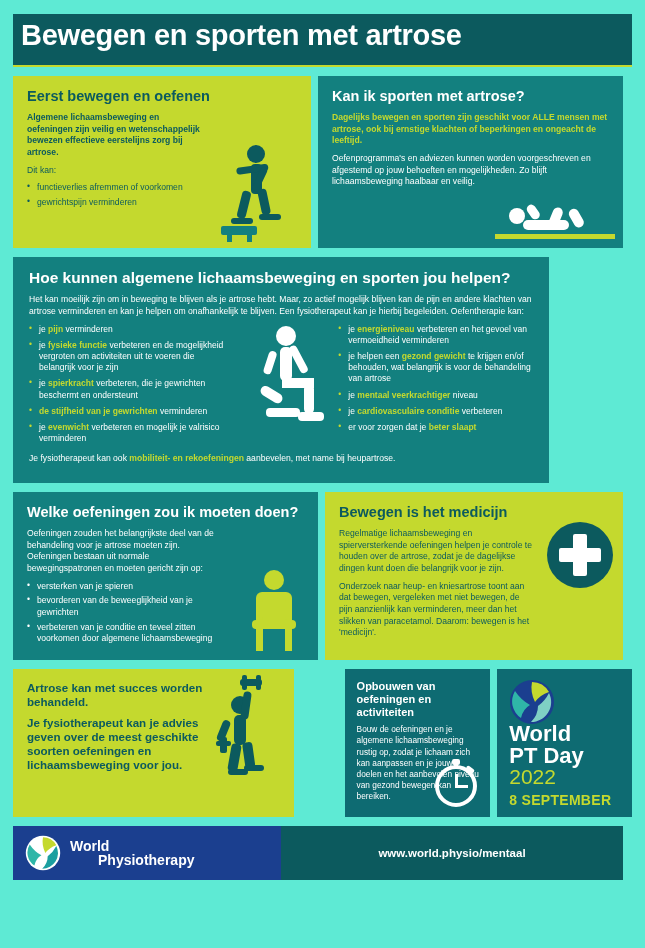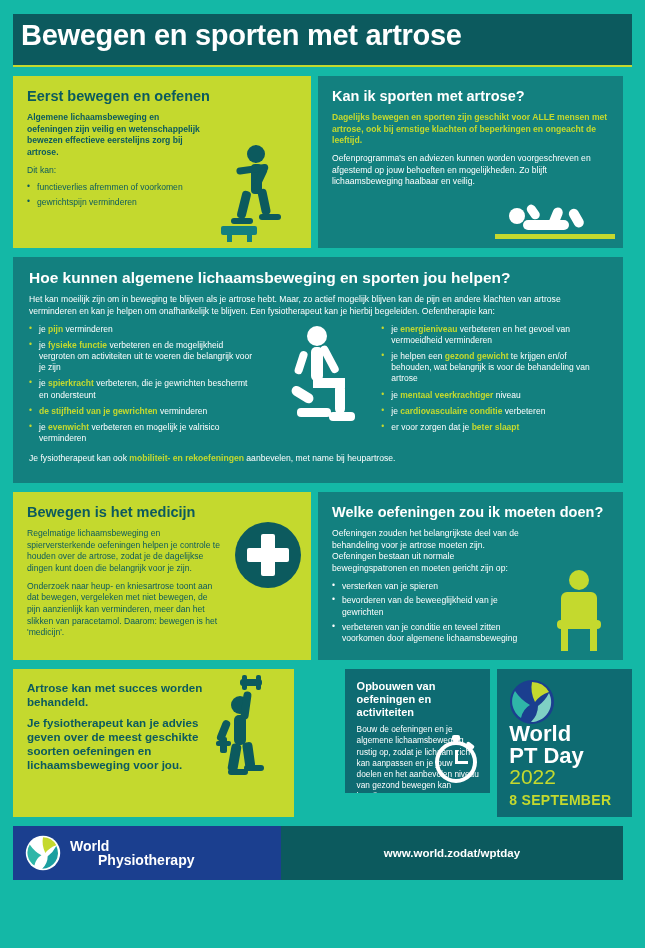--- a/index.html
+++ b/index.html
@@ -8,21 +8,21 @@
     width: 645px;
     height: 948px;
     background: #0c5a5e;
     font-family: "Liberation Sans", sans-serif;
     overflow: hidden;
   }
   .poster {
     position: relative;
     width: 645px;
     height: 948px;
-    background: #14b8a6;
+    background: #5eead4;
     padding: 14px 13px 10px 13px;
   }
   .title-band {
     background: #0c5a5e;
     border-bottom: 2px solid #c4d92e;
     padding: 6px 0 14px 8px;
   }
   .title-band h1 {
     margin: 0;
     color: #ffffff;
@@ -58,21 +58,21 @@
   #card-first li { position: relative; padding-left: 10px; }
   #card-first li::before {
     content: "•"; position: absolute; left: 0; top: -1px; color: #0c5a5e;
   }
   #card-first .txt { width: 180px; }
 
   
   #card-sport { width: 305px; height: 172px; padding: 12px 14px 4px 14px; }
 
   
-  #card-help { width: 610px; height: 226px; padding: 12px 16px 10px 16px; margin-top: 9px; }
+  #card-help { width: 536px; height: 226px; padding: 12px 16px 10px 16px; margin-top: 9px; }
   #card-help h2 { font-size: 15.5px; }
   #card-help .cols { display: flex; gap: 20px; }
   #card-help .col { width: 250px; }
   #card-help ul { list-style: none; padding-left: 0; }
   #card-help li { position: relative; padding-left: 10px; font-size: 8.5px; line-height: 1.32; margin-bottom: 5px; }
   #card-help li::before {
     content: "•"; position: absolute; left: 0; top: -1px; color: #c4d92e;
   }
   #card-help .closing { margin-top: 4px; font-size: 8.6px; }
   .hl { color: #c4d92e; font-weight: bold; }
@@ -86,21 +86,21 @@
   #card-which .txt { width: 196px; }
   #card-which ul { list-style: none; padding-left: 0; }
   #card-which li { position: relative; padding-left: 10px; }
   #card-which li::before { content: "•"; position: absolute; left: 0; top: -1px; color: #ffffff; }
 
   
   #card-success { width: 298px; height: 148px; padding: 12px 12px 8px 14px; }
   #card-success p { font-size: 11.6px; font-weight: bold; line-height: 1.22; color: #0c5a5e; width: 196px; }
 
   
-  #card-buildup { width: 154px; height: 124px; padding: 11px 11px 8px 12px; margin-left: 44px; }
+  #card-buildup { width: 154px; height: 148px; padding: 11px 11px 8px 12px; margin-left: 44px; }
   #card-buildup h2 { font-size: 11px; line-height: 1.15; margin-bottom: 6px; }
   #card-buildup p { font-size: 8.3px; line-height: 1.35; }
 
   
   #card-wptd { width: 144px; height: 148px; background: #0e6b72; padding: 0; }
   #wptd-inner { position: relative; width: 100%; height: 100%; }
   #wptd-logo { position: absolute; top: 10px; left: 12px; }
   #wptd-text { position: absolute; left: 12px; top: 54px; color: #ffffff; }
   #wptd-text .w1 { font-size: 22px; font-weight: bold; line-height: 0.98; }
   #wptd-text .w2 { font-size: 22px; font-weight: bold; line-height: 0.98; }
@@ -211,54 +211,54 @@
           <li><span>je </span><span class="hl">mentaal veerkrachtiger</span><span> niveau</span></li>
           <li><span>je </span><span class="hl">cardiovasculaire conditie</span><span> verbeteren</span></li>
           <li><span>er voor zorgen dat je </span><span class="hl">beter slaapt</span><span></span></li>
         </ul>
       </div>
     </div>
     <p class="closing"><span>Je fysiotherapeut kan ook </span><span class="hl">mobiliteit- en rekoefeningen</span><span> aanbevelen, met name bij heupartrose.</span></p>
   </div>
 
   <div class="row">
-    <div class="card green" id="card-medicine">
-      <h2>Bewegen is het medicijn</h2>
-      <div class="txt">
-        <p>Regelmatige lichaamsbeweging en spierversterkende oefeningen helpen je controle te houden over de artrose, zodat je de dagelijkse dingen kunt doen  die belangrijk voor je zijn.</p>
-        <p>Onderzoek naar heup- en kniesartrose toont aan dat bewegen, vergeleken met niet bewegen, de pijn aanzienlijk kan verminderen, meer dan het slikken van paracetamol. Daarom: bewegen is het 'medicijn'.</p>
-      </div>
-      <svg class="svgfig" width="74" height="74" viewBox="0 0 74 74" style="position:absolute;right:6px;top:26px;">
-        <circle cx="37" cy="37" r="33" fill="#0c5a5e"></circle>
-        <g fill="#ffffff">
-          <rect x="30" y="16" width="14" height="42" rx="2"></rect>
-          <rect x="16" y="30" width="42" height="14" rx="2"></rect>
-        </g>
-      </svg>
-    </div>
-
     <div class="card teal" id="card-which">
       <h2>Welke oefeningen zou ik moeten doen?</h2>
       <div class="txt">
         <p>Oefeningen zouden het belangrijkste deel van de behandeling voor je artrose moeten zijn.  Oefeningen bestaan uit normale bewegingspatronen en moeten gericht zijn op:</p>
         <ul>
           <li>versterken van je spieren</li>
           <li>bevorderen van de beweeglijkheid van je gewrichten</li>
           <li>verbeteren van je conditie en teveel zitten voorkomen door algemene lichaamsbeweging</li>
         </ul>
       </div>
       <svg class="svgfig" width="80" height="92" viewBox="0 0 80 92" style="position:absolute;right:4px;bottom:4px;">
         <g fill="#c4d92e">
           <circle cx="40" cy="16" r="10"></circle>
           <path d="M28 28 h24 a6 6 0 0 1 6 6 v24 h-36 v-24 a6 6 0 0 1 6 -6 z"></path>
           <rect x="18" y="56" width="44" height="9" rx="4"></rect>
           <rect x="22" y="65" width="7" height="22"></rect>
           <rect x="51" y="65" width="7" height="22"></rect>
           <rect x="22" y="34" width="7" height="22" rx="3.5"></rect>
           <rect x="51" y="34" width="7" height="22" rx="3.5"></rect>
+        </g>
+      </svg>
+    </div>
+
+    <div class="card green" id="card-medicine">
+      <h2>Bewegen is het medicijn</h2>
+      <div class="txt">
+        <p>Regelmatige lichaamsbeweging en spierversterkende oefeningen helpen je controle te houden over de artrose, zodat je de dagelijkse dingen kunt doen  die belangrijk voor je zijn.</p>
+        <p>Onderzoek naar heup- en kniesartrose toont aan dat bewegen, vergeleken met niet bewegen, de pijn aanzienlijk kan verminderen, meer dan het slikken van paracetamol. Daarom: bewegen is het 'medicijn'.</p>
+      </div>
+      <svg class="svgfig" width="74" height="74" viewBox="0 0 74 74" style="position:absolute;right:6px;top:26px;">
+        <circle cx="37" cy="37" r="33" fill="#0c5a5e"></circle>
+        <g fill="#ffffff">
+          <rect x="30" y="16" width="14" height="42" rx="2"></rect>
+          <rect x="16" y="30" width="42" height="14" rx="2"></rect>
         </g>
       </svg>
     </div>
   </div>
 
   <div class="row">
     <div class="card green" id="card-success">
       <p>Artrose kan met succes worden behandeld.</p>
       <p>Je fysiotherapeut kan je advies geven over de meest geschikte soorten oefeningen en lichaamsbeweging voor jou.</p>
       <svg class="svgfig" width="84" height="110" viewBox="0 0 84 110" style="position:absolute;right:4px;top:6px;">
@@ -318,17 +318,17 @@
         <path d="M23 3 a20 20 0 0 1 17 10 q-9 3 -14 10 q-5 -10 -3 -20z" fill="#c4d92e"></path>
         <path d="M6 12 a20 20 0 0 0 6 27 q2 -9 9 -13 q-9 -5 -15 -14z" fill="#2fb6a8"></path>
         <path d="M40 14 a20 20 0 0 1 -18 29 q7 -7 7 -16 q7 -5 11 -13z" fill="#1b9fa0"></path>
       </svg>
       <div class="bt">
         <div class="l1">World</div>
         <div class="l2">Physiotherapy</div>
       </div>
     </div>
     <div id="footer-url">
-      <span>www.world.zodat/wptday</span>
+      <span>www.world.physio/mentaal</span>
     </div>
   </div>
 
 </div>
 
 </body></html>

